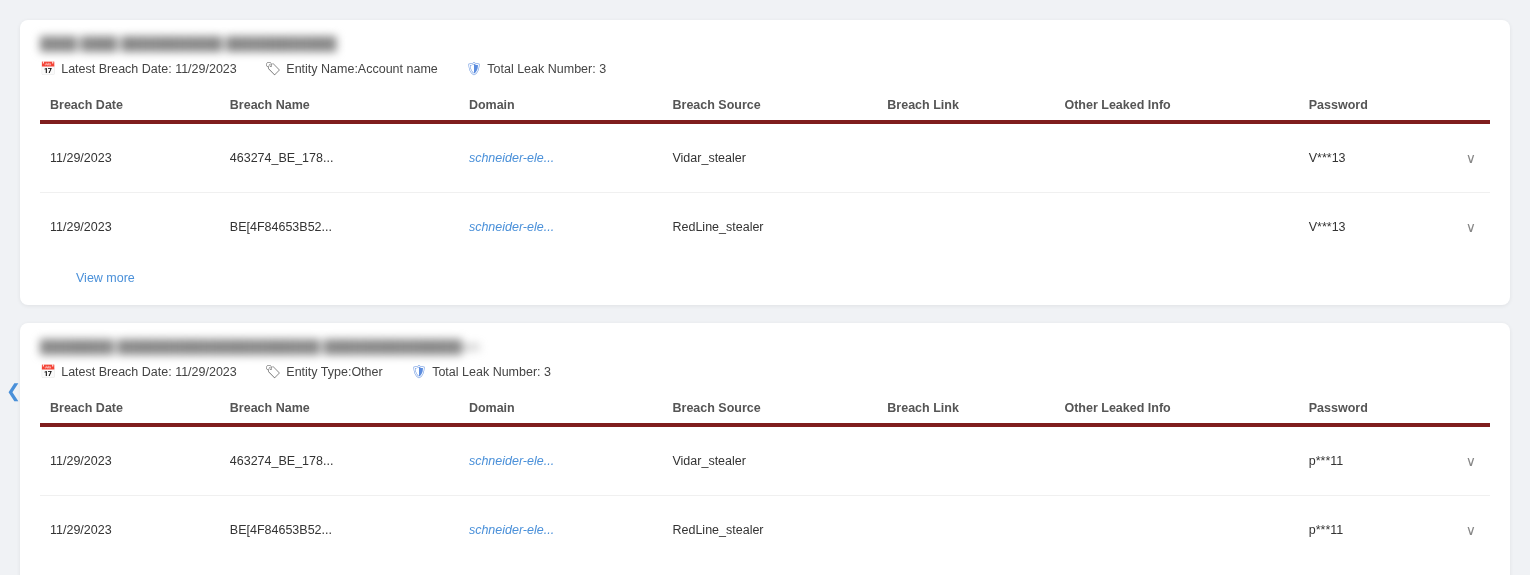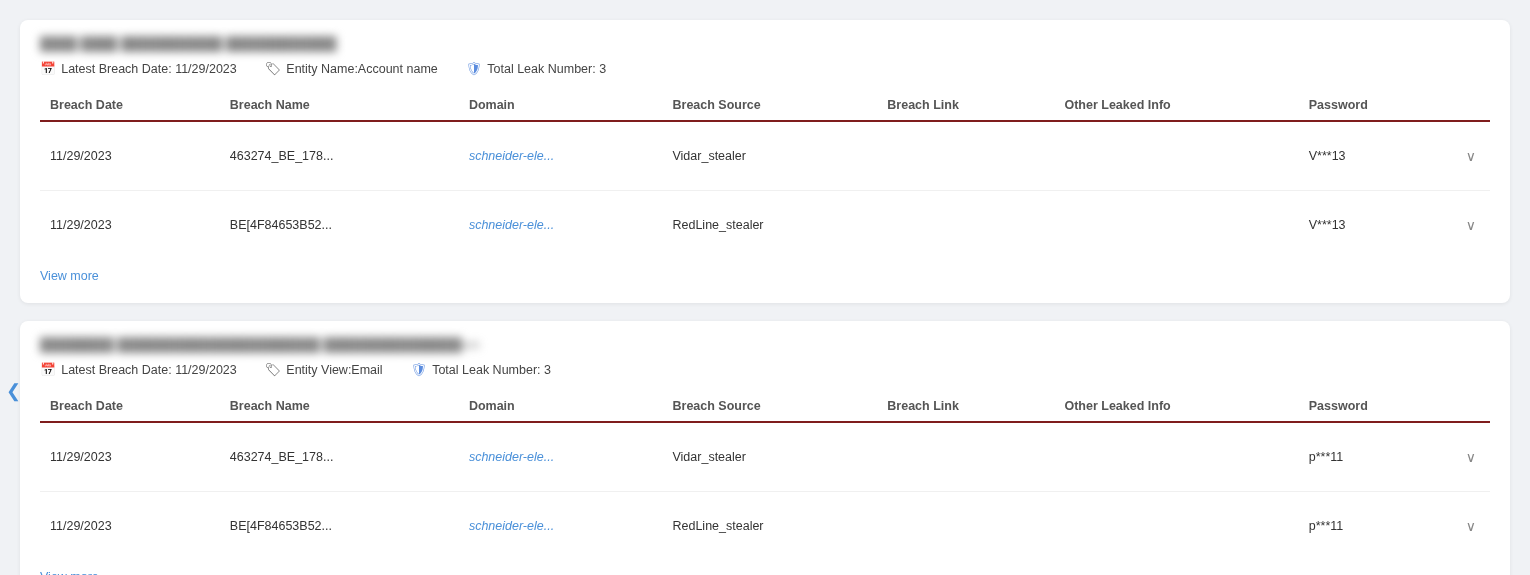--- a/index.html
+++ b/index.html
@@ -43,21 +43,21 @@
       color: #555;
     }
     .shield-icon { color: #5b8cde; }
     .tag-icon { color: #555; }
     .cal-icon { color: #555; }
     table {
       width: 100%;
       border-collapse: collapse;
     }
     thead tr {
-      border-bottom: 2px solid #7f1d1d;
+      border-bottom: 4px solid #7f1d1d;
     }
     th {
       text-align: left;
       padding: 8px 10px;
       font-weight: 600;
       color: #555;
       font-size: 12.5px;
       white-space: nowrap;
     }
     td {
@@ -80,20 +80,21 @@
       font-size: 14px;
       padding: 2px 4px;
     }
     .view-more {
       display: inline-block;
       margin-top: 10px;
       color: #4a90d9;
       text-decoration: none;
       font-size: 12.5px;
       cursor: pointer;
+      margin-left: 36px;
     }
     .col-expand { width: 30px; text-align: right; }
     .back-arrow {
       position: fixed;
       left: 6px;
       top: 380px;
       font-size: 18px;
       color: #4a90d9;
       cursor: pointer;
     }
@@ -153,21 +154,21 @@
           </tr>
         </tbody>
       </table><a href="#" class="view-more">View more</a></div>
     <div class="section-card"><div class="entity-title">████████ ██████████████████████ ███████████████om</div><div class="meta-row">
         <div class="meta-item">
           <span class="meta-icon cal-icon">📅</span>
           <span>Latest Breach Date: 11/29/2023</span>
         </div>
         <div class="meta-item">
           <span class="meta-icon tag-icon">🏷</span>
-          <span>Entity View:Email</span>
+          <span>Entity Type:Other</span>
         </div>
         <div class="meta-item">
           <span class="meta-icon shield-icon">🛡</span>
           <span>Total Leak Number: 3</span>
         </div>
       </div><table>
         <thead>
           <tr>
             <th>Breach Date</th>
             <th>Breach Name</th>

